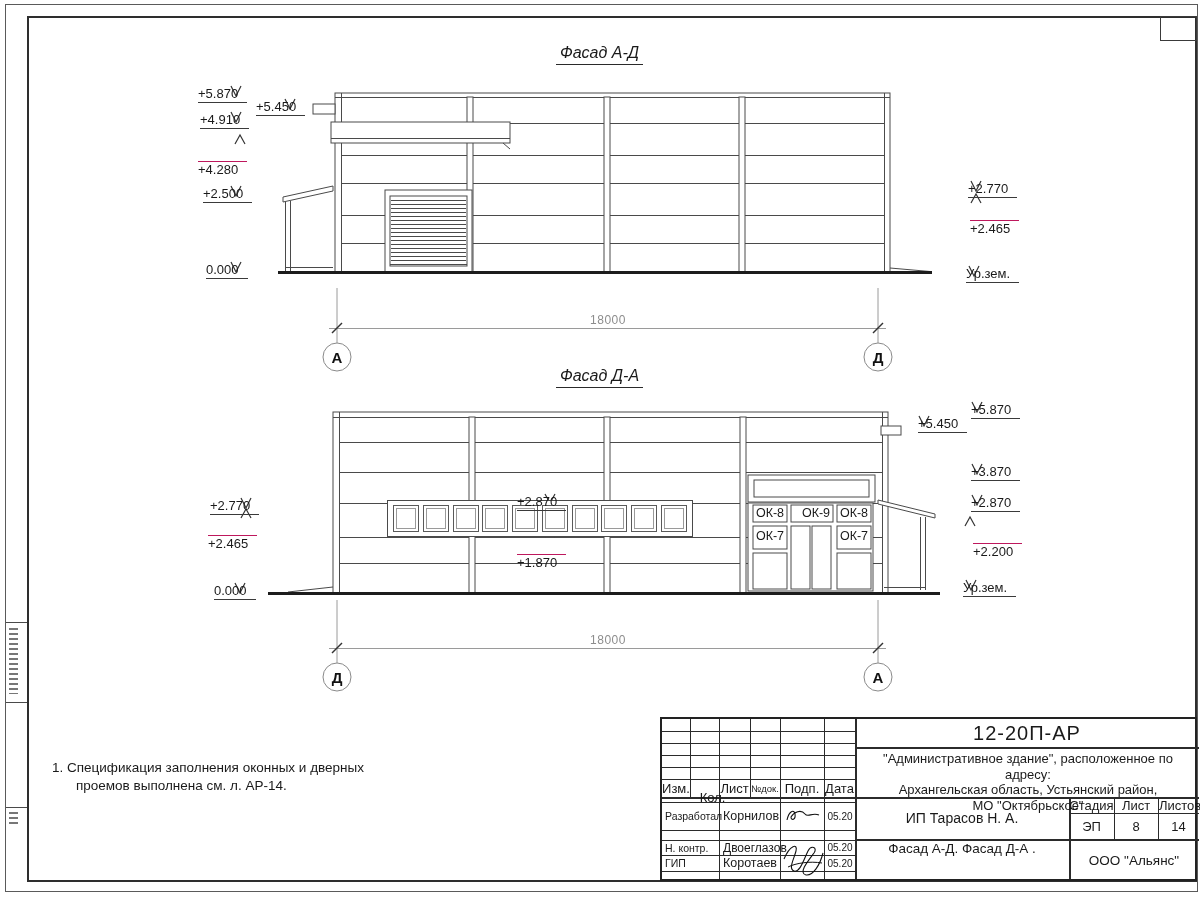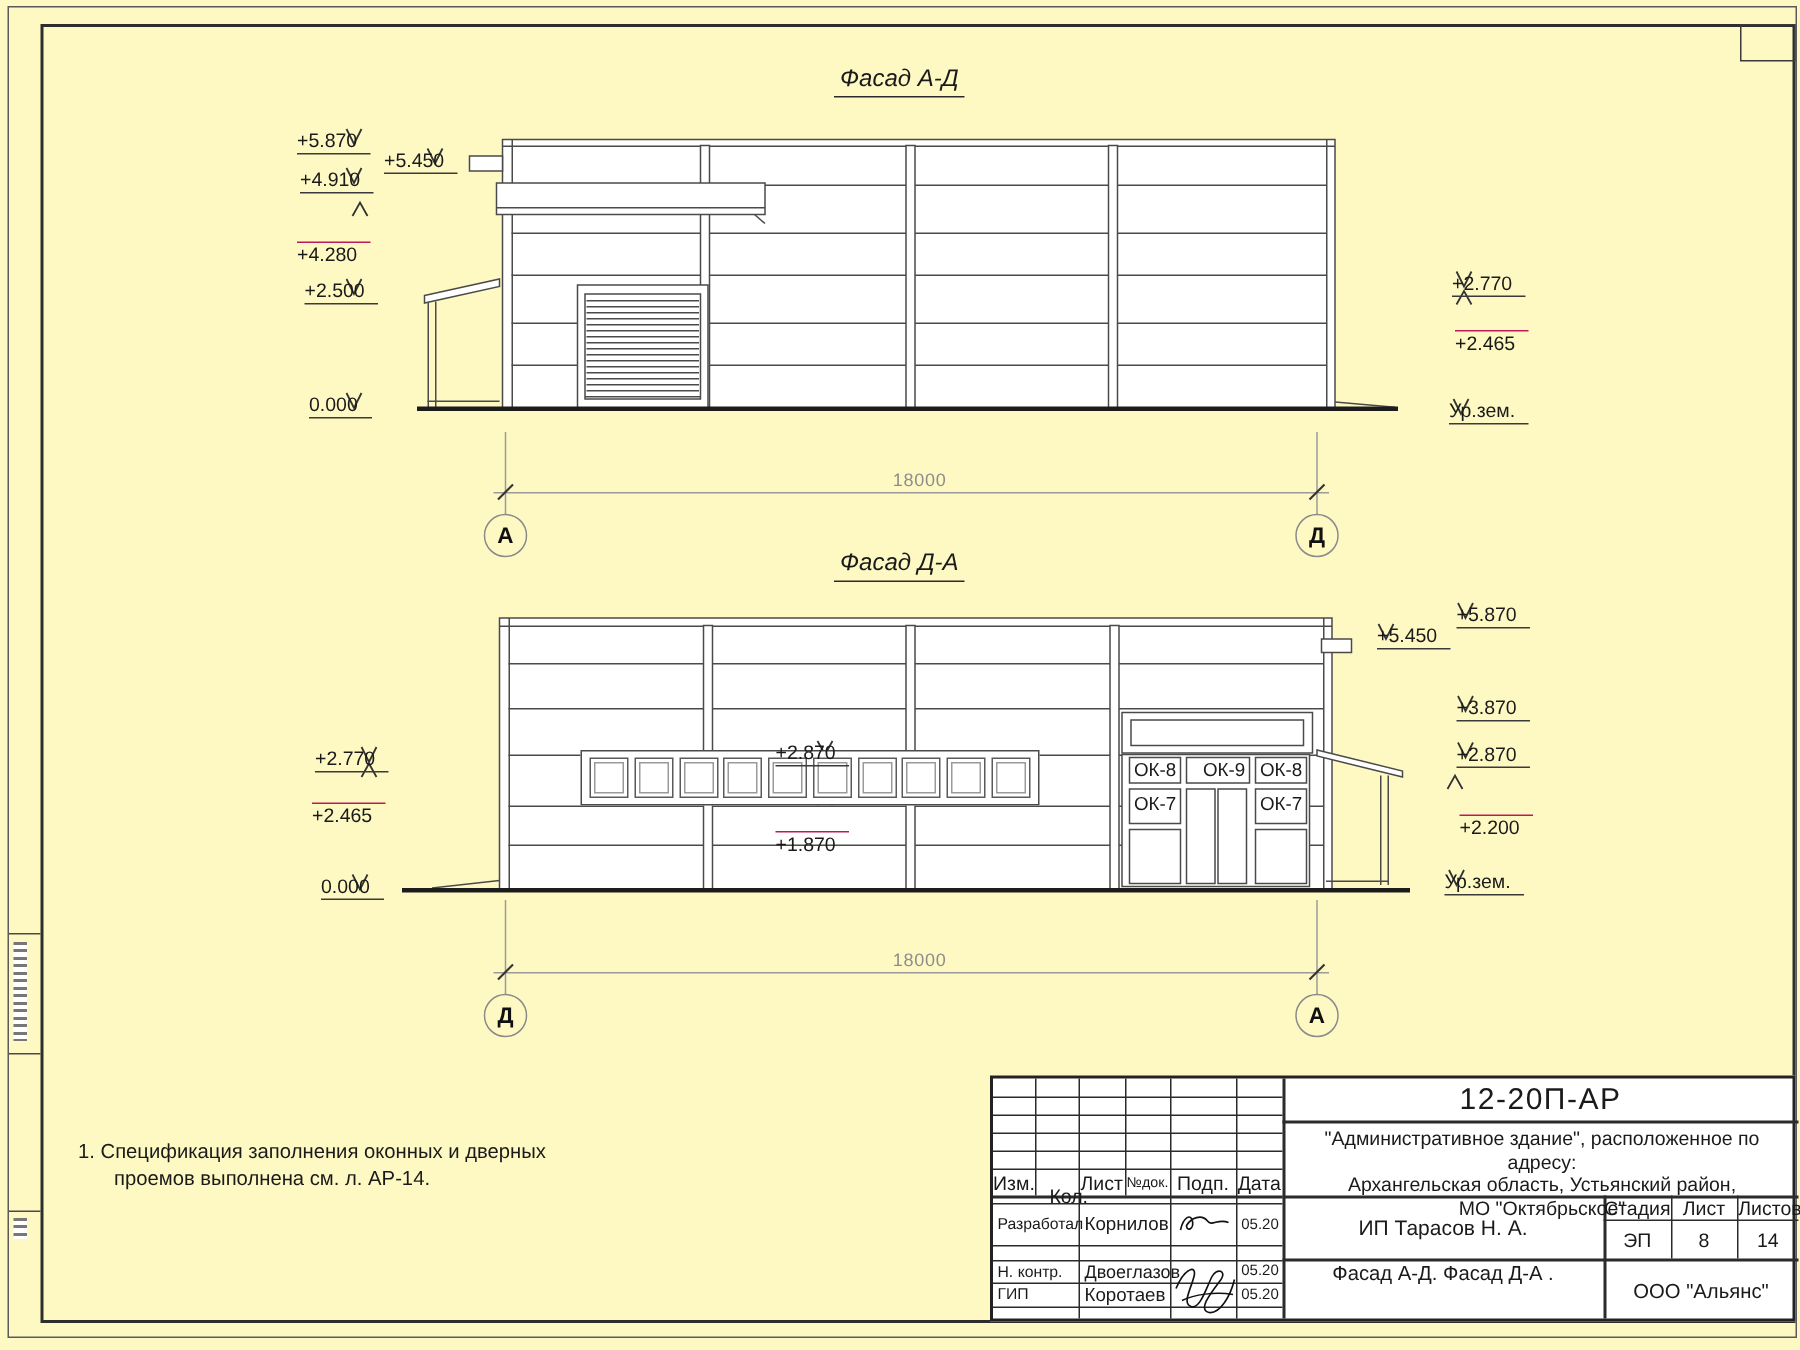--- a/index.html
+++ b/index.html
@@ -1,33 +1,33 @@
 <!DOCTYPE html>
 <html><head>
 <meta charset="utf-8">
 <style>
   html,body{margin:0;padding:0;background:#d9d9d9;}
-  .page{position:relative;width:1200px;height:900px;background:#fef9c3;
+  .page{position:relative;width:1200px;height:900px;background:#ffffff;
         font-family:"Liberation Sans","DejaVu Sans",sans-serif;color:#1a1a1a;overflow:hidden;}
   .abs{position:absolute;}
   svg{position:absolute;left:0;top:0;}
   
   .outer-frame{position:absolute;left:5px;top:4px;width:1193px;height:888px;border:1px solid #5a5a5a;box-sizing:border-box;}
   .inner-frame{position:absolute;left:27px;top:16px;width:1170px;height:866px;border:2px solid #2e2e2e;box-sizing:border-box;}
   .strip-div{position:absolute;left:6px;width:21px;height:1px;background:#4a4a4a;}
   .strip-text{position:absolute;left:9px;width:9px;background:repeating-linear-gradient(#777 0 2px,#fff 2px 5px);}
   .corner-box{position:absolute;left:1160px;top:16px;width:37px;height:25px;border:1px solid #3a3a3a;box-sizing:border-box;}
   
   .ftitle{position:absolute;font-size:16px;font-style:italic;white-space:nowrap;
           border-bottom:1px solid #2a2a2a;padding:0 4px 2px 4px;}
   
   .emark{position:absolute;font-size:13px;line-height:14px;white-space:nowrap;
          border-bottom:1px solid #3a3a3a;padding:0 9px 1px 0;margin-top:16px;}
   .emark.up{border-bottom:none;border-top:1px solid #be185d;padding:1px 9px 0 0;}
-  .dimlabel{position:absolute;width:46px;text-align:right;font-size:12px;color:#8d8d8d;letter-spacing:.5px;}
+  .dimlabel{position:absolute;width:46px;text-align:center;font-size:12px;color:#8d8d8d;letter-spacing:.5px;}
   .axis{position:absolute;width:30px;text-align:center;font-size:15px;font-weight:bold;color:#111;}
   
   .winband{position:absolute;left:387px;top:500px;width:306px;height:37px;background:#fff;
            border:1px solid #4a4a4a;box-sizing:border-box;display:flex;justify-content:space-between;
            align-items:stretch;padding:4px 5px;}
   .win{width:26px;border:1px solid #5a5a5a;position:relative;box-sizing:border-box;}
   .win::after{content:"";position:absolute;inset:2px;border:1px solid #9a9a9a;}
   .oklabel{position:absolute;width:34px;text-align:center;font-size:12.5px;}
   
   .note-line{position:absolute;font-size:13.5px;white-space:nowrap;}

